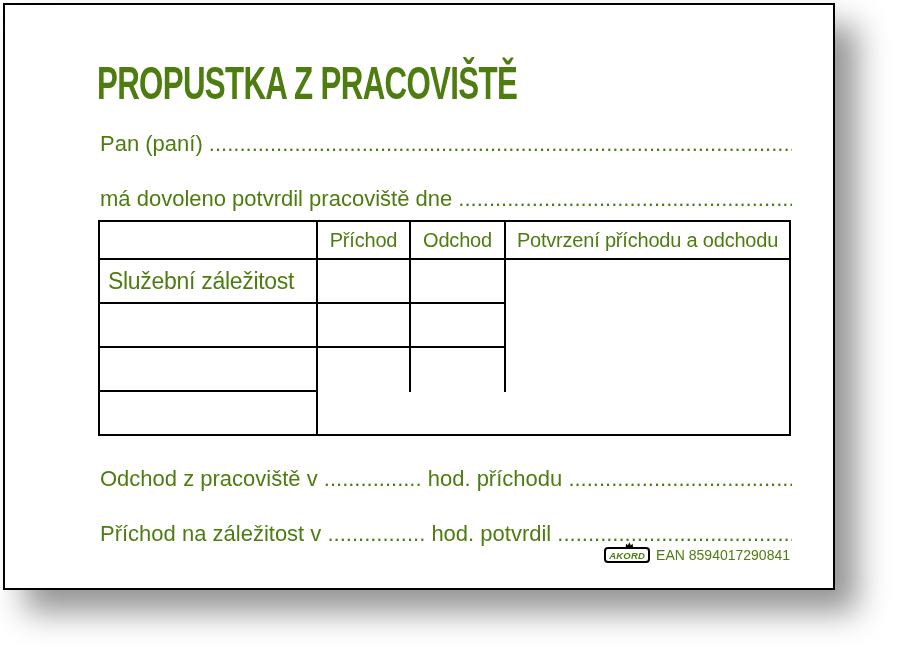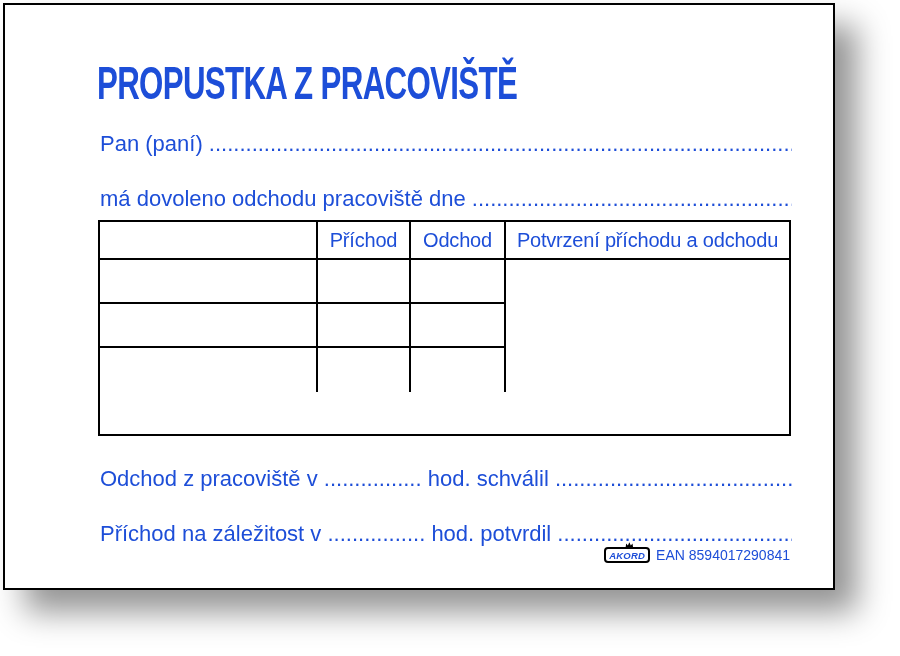--- a/index.html
+++ b/index.html
@@ -1,18 +1,18 @@
 <!DOCTYPE html>
 <html><head>
 <meta charset="utf-8">
 <style>
   html,body{margin:0;padding:0;background:#ffffff;}
   .stage{
     position:relative;width:900px;height:656px;background:#ffffff;overflow:hidden;
-    font-family:"Liberation Sans", sans-serif;color:#1d4ed8;
+    font-family:"Liberation Sans", sans-serif;color:#4d7c0f;
   }
   .card{
     position:absolute;left:3px;top:3px;width:832px;height:587px;
     box-sizing:border-box;background:#ffffff;border:2px solid #000;
     box-shadow:22px 22px 30px rgba(0,0,0,0.42);
   }
   .title{
     position:absolute;left:92px;top:55px;margin:0;
     font-size:46px;font-weight:bold;letter-spacing:-1px;line-height:1;
     white-space:nowrap;transform:scaleX(0.68);transform-origin:left top;
@@ -61,47 +61,48 @@
 <div class="stage">
   <div class="card">
 
     <h1 class="title">PROPUSTKA Z PRACOVIŠTĚ</h1>
 
     <div class="fill-line line-pan">
       <span>Pan (paní) </span><span>..............................................................................................................</span>
     </div>
 
     <div class="fill-line line-dovoleno">
-      <span>má dovoleno odchodu pracoviště dne </span><span>..............................................................................................................</span>
+      <span>má dovoleno potvrdil pracoviště dne </span><span>..............................................................................................................</span>
     </div>
 
     <div class="permit-table">
       <div class="cell head"></div>
       <div class="cell head">Příchod</div>
       <div class="cell head">Odchod</div>
       <div class="cell head last-col">Potvrzení příchodu a odchodu</div>
 
       <div class="cell merged"></div>
 
+      <div class="cell rowlabel">Služební záležitost</div>
       <div class="cell"></div>
       <div class="cell"></div>
 
       <div class="cell"></div>
       <div class="cell"></div>
 
       <div class="cell"></div>
       <div class="cell"></div>
 
       <div class="cell rowlabel last-row"></div>
       <div class="cell last-row"></div>
       <div class="cell last-row"></div>
     </div>
 
     <div class="fill-line line-odchod">
-      <span>Odchod </span><span class="b">z pracoviště</span><span> v </span><span>................</span><span> hod. schválil </span><span>............................................................</span>
+      <span>Odchod </span><span class="b">z pracoviště</span><span> v </span><span>................</span><span> hod. příchodu </span><span>............................................................</span>
     </div>
 
     <div class="fill-line line-prichod">
       <span>Příchod </span><span class="b">na záležitost</span><span> v </span><span>................</span><span> hod. potvrdil </span><span>............................................................</span>
     </div>
 
     <div class="footer">
       <div class="logo">
         <svg class="crown" width="9" height="6" viewBox="0 0 10 7" aria-hidden="true">
           <path d="M0.6 6.6 L1.3 1.8 L3.3 4.2 L5 0.4 L6.7 4.2 L8.7 1.8 L9.4 6.6 Z" fill="#000"></path>

